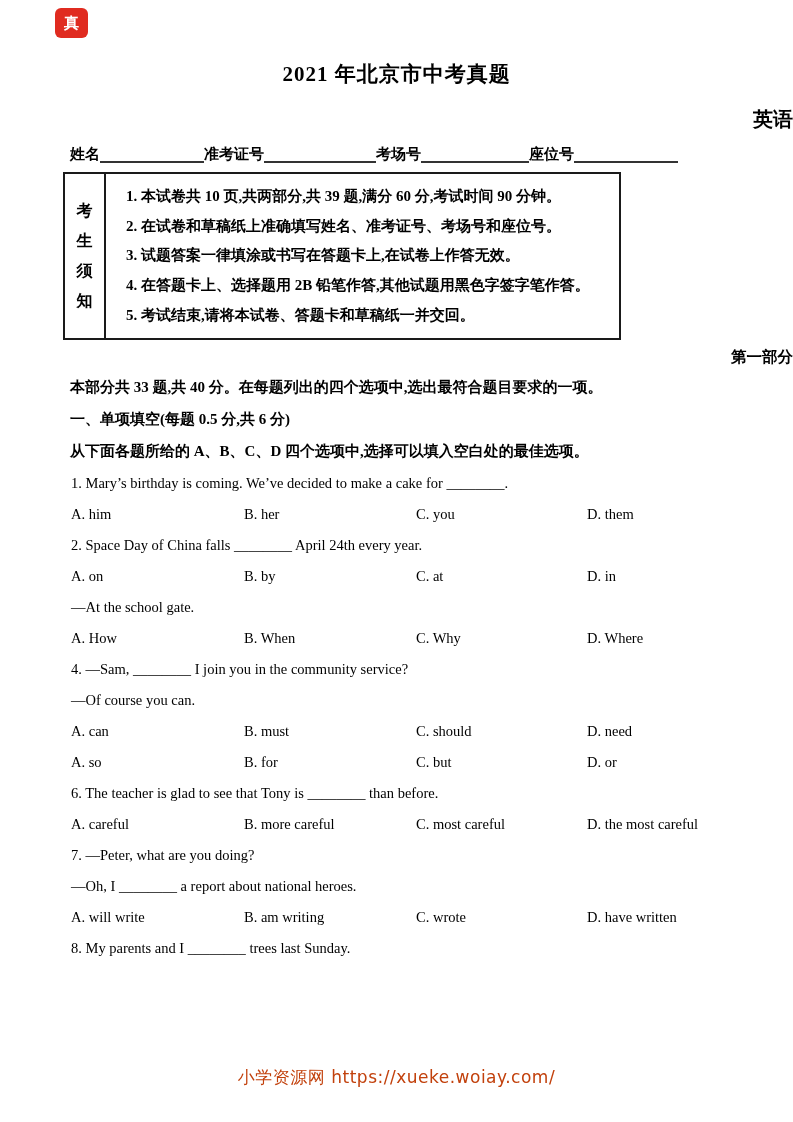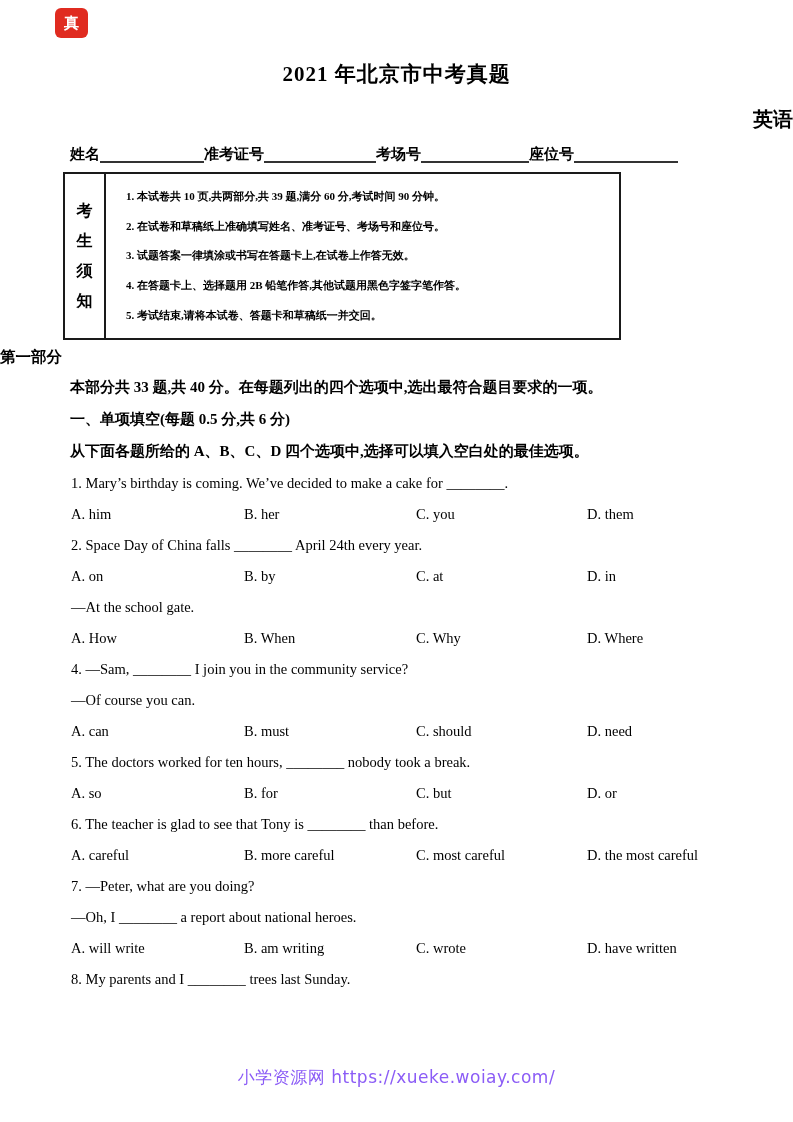--- a/index.html
+++ b/index.html
@@ -57,27 +57,27 @@
     display:flex; flex-direction:column;
     justify-content:space-around; align-items:center;
     padding:22px 0;
     font-size:16px; font-weight:bold;
   }
   .notice-items {
     flex:1;
     padding:8px 6px 8px 20px;
     display:flex; flex-direction:column;
     justify-content:space-around;
-    font-size:11px; font-weight:bold;
+    font-size:15px; font-weight:bold;
     line-height:17px;
     white-space:nowrap;
   }
   .part-title {
     margin-top:8px;
-    text-align:left;
+    text-align:right;
     font-size:15.5px; font-weight:bold;
     line-height:17px;
   }
   .zh-line {
     margin:15px 40px 0 70px;
     font-size:15px; font-weight:bold;
     line-height:17px;
   }
   .zh-line.first { margin-top:14px; }
   
@@ -91,21 +91,21 @@
     display:grid;
     grid-template-columns:164px 163px 162px 1fr;
     font-size:14.5px; line-height:15px;
     margin-bottom:16px;
     gap:9px;
   }
   .footer {
     position:absolute; left:0; top:1066px;
     width:100%;
     text-align:center;
-    color:#8b5cf6;
+    color:#c2410c;
     font-size:17px;
     font-family:"DejaVu Sans","Liberation Sans",sans-serif;
     letter-spacing:0.5px;
   }
 </style>
 </head>
 <body>
 
 <div class="page">
 
@@ -171,21 +171,20 @@
         <span>D. Where</span>
       </div>
       <div class="qline">4. —Sam, ________ I join you in the community service?</div>
       <div class="qline">—Of course you can.</div>
       <div class="optrow">
         <span>A. can</span>
         <span>B. must</span>
         <span>C. should</span>
         <span>D. need</span>
       </div>
-      <div class="qline">5. The doctors worked for ten hours, ________ nobody took a break.</div>
       <div class="optrow">
         <span>A. so</span>
         <span>B. for</span>
         <span>C. but</span>
         <span>D. or</span>
       </div>
       <div class="qline">6. The teacher is glad to see that Tony is ________ than before.</div>
       <div class="optrow">
         <span>A. careful</span>
         <span>B. more careful</span>

